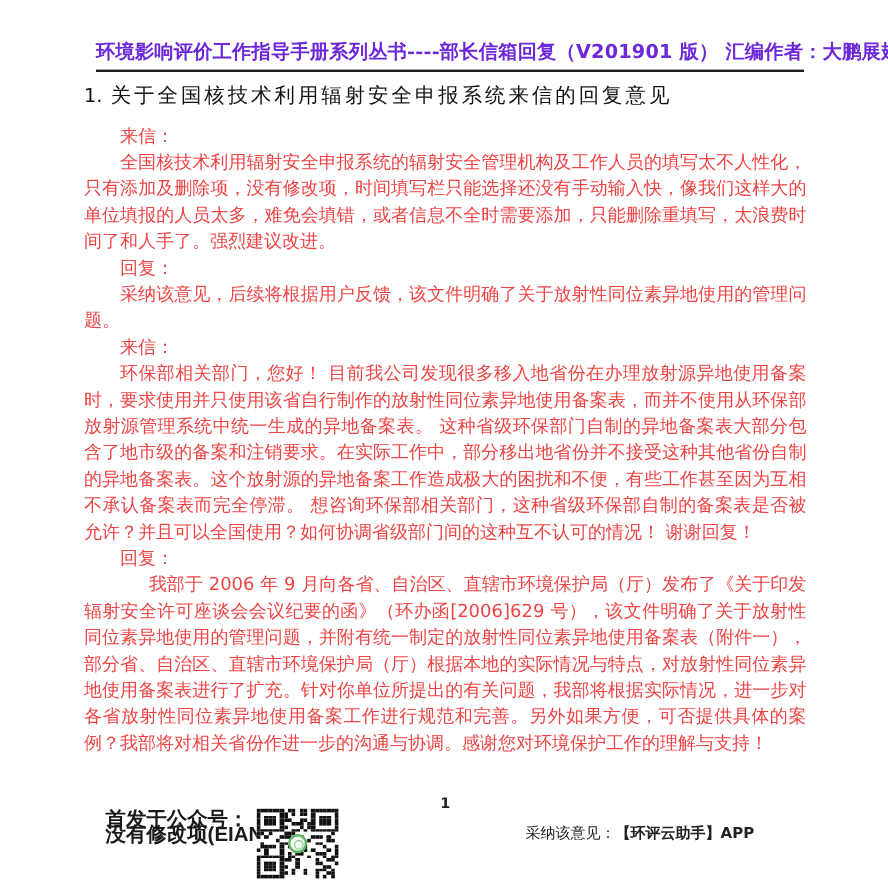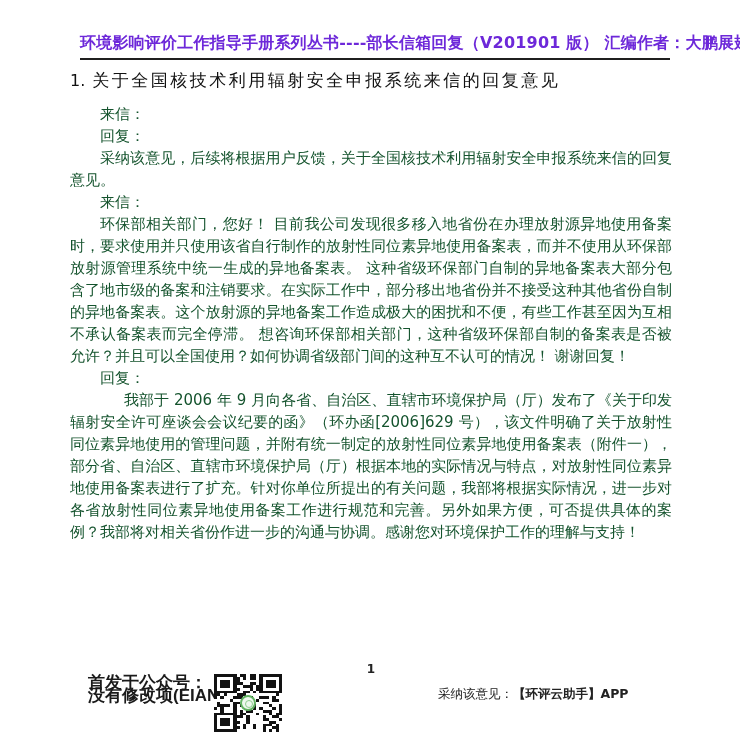--- a/index.html
+++ b/index.html
@@ -44,21 +44,21 @@
     margin: 6px 0 10px 0;
     color: #111;
   }
   .sec-heading .num {
     font-family: "DejaVu Sans", "Liberation Sans", sans-serif;
     letter-spacing: 0;
     margin-right: 7px;
     font-size: 16px;
   }
   .sec-heading-2 { margin-top: 10px; }
-  p.body-line { margin: 0; text-indent: 2em; color: #14532d; }
+  p.body-line { margin: 0; text-indent: 2em; color: #ef4444; }
   p.deep-indent { text-indent: 3.6em; }
   .bnum { font-family: "DejaVu Sans", "Liberation Sans", sans-serif; font-weight: 400; }
 
   
   .page-number {
     position: absolute;
     left: 70px; right: 68px; top: 662px;
     text-align: center;
     font-size: 12px; font-weight: 700;
     font-family: "DejaVu Sans", "Liberation Sans", sans-serif;
@@ -121,22 +121,23 @@
 
   <div class="doc-header"><span>环境影响评价工作指导手册系列丛书----部长信箱回复（</span><span class="bnum">V201901</span><span> 版）  汇编作者：大鹏展翅 公众号：环评行者</span></div>
 
   <div class="content">
 
     <div>
       <div class="sec-heading">
         <span class="num">1.</span><span>关于全国核技术利用辐射安全申报系统来信的回复意见</span>
       </div>
       <p class="body-line">来信：</p>
+      <p class="body-line">全国核技术利用辐射安全申报系统的辐射安全管理机构及工作人员的填写太不人性化，只有添加及删除项，没有修改项，时间填写栏只能选择还没有手动输入快，像我们这样大的单位填报的人员太多，难免会填错，或者信息不全时需要添加，只能删除重填写，太浪费时间了和人手了。强烈建议改进。</p>
       <p class="body-line">回复：</p>
-      <p class="body-line">采纳该意见，后续将根据用户反馈，关于全国核技术利用辐射安全申报系统来信的回复意见。</p>
+      <p class="body-line">采纳该意见，后续将根据用户反馈，该文件明确了关于放射性同位素异地使用的管理问题。</p>
     </div>
 
     <div>
       <p class="body-line">来信：</p>
       <p class="body-line">环保部相关部门，您好！ 目前我公司发现很多移入地省份在办理放射源异地使用备案时，要求使用并只使用该省自行制作的放射性同位素异地使用备案表，而并不使用从环保部放射源管理系统中统一生成的异地备案表。 这种省级环保部门自制的异地备案表大部分包含了地市级的备案和注销要求。在实际工作中，部分移出地省份并不接受这种其他省份自制的异地备案表。这个放射源的异地备案工作造成极大的困扰和不便，有些工作甚至因为互相不承认备案表而完全停滞。 想咨询环保部相关部门，这种省级环保部自制的备案表是否被允许？并且可以全国使用？如何协调省级部门间的这种互不认可的情况！ 谢谢回复！</p>
       <p class="body-line">回复：</p>
       <p class="body-line deep-indent"><span>我部于 </span><span class="bnum">2006</span><span> 年 </span><span class="bnum">9</span><span> 月向各省、自治区、直辖市环境保护局（厅）发布了《关于印发辐射安全许可座谈会会议纪要的函》（环办函</span><span class="bnum">[2006]629</span><span> 号），该文件明确了关于放射性同位素异地使用的管理问题，并附有统一制定的放射性同位素异地使用备案表（附件一），部分省、自治区、直辖市环境保护局（厅）根据本地的实际情况与特点，对放射性同位素异地使用备案表进行了扩充。针对你单位所提出的有关问题，我部将根据实际情况，进一步对各省放射性同位素异地使用备案工作进行规范和完善。另外如果方便，可否提供具体的案例？我部将对相关省份作进一步的沟通与协调。感谢您对环境保护工作的理解与支持！</span></p>
     </div>
 
   </div>

